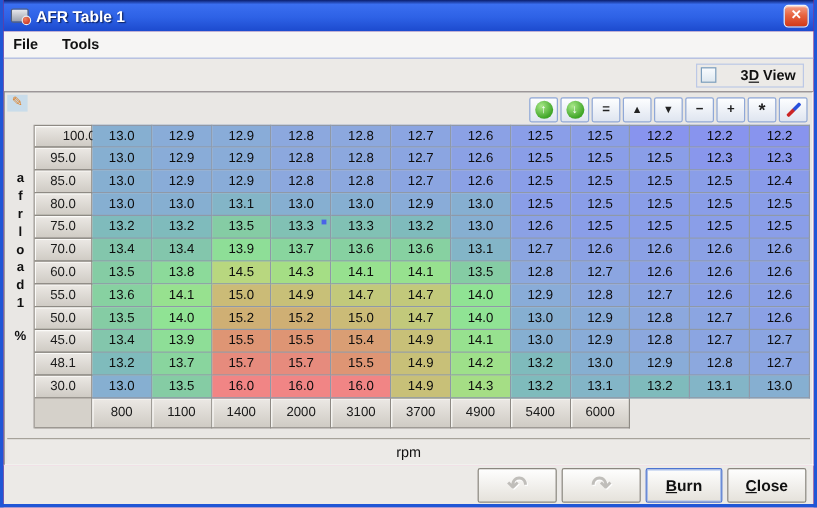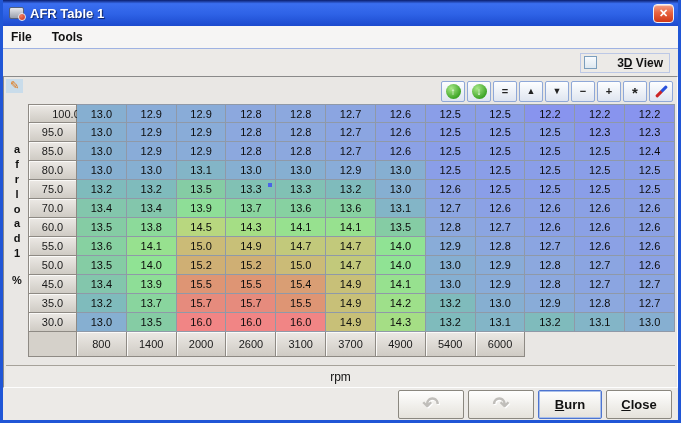--- a/index.html
+++ b/index.html
@@ -302,21 +302,21 @@
               <div class="cell" style="background: rgb(217, 158, 116);">15.4</div>
               <div class="cell" style="background: rgb(200, 192, 120);">14.9</div>
               <div class="cell" style="background: rgb(151, 225, 143);">14.1</div>
               <div class="cell" style="background: rgb(134, 175, 209);">13.0</div>
               <div class="cell" style="background: rgb(137, 172, 216);">12.9</div>
               <div class="cell" style="background: rgb(140, 168, 222);">12.8</div>
               <div class="cell" style="background: rgb(139, 165, 225);">12.7</div>
               <div class="cell" style="background: rgb(139, 165, 225);">12.7</div>
             </div>
             <div class="grid-row">
-              <div class="rowhdr">35.0</div>
+              <div class="rowhdr">48.1</div>
               <div class="cell" style="background: rgb(127, 187, 188);">13.2</div>
               <div class="cell" style="background: rgb(137, 213, 158);">13.7</div>
               <div class="cell" style="background: rgb(230, 139, 125);">15.7</div>
               <div class="cell" style="background: rgb(230, 139, 125);">15.7</div>
               <div class="cell" style="background: rgb(222, 149, 116);">15.5</div>
               <div class="cell" style="background: rgb(200, 192, 120);">14.9</div>
               <div class="cell" style="background: rgb(158, 224, 138);">14.2</div>
               <div class="cell" style="background: rgb(127, 187, 188);">13.2</div>
               <div class="cell" style="background: rgb(134, 175, 209);">13.0</div>
               <div class="cell" style="background: rgb(137, 172, 216);">12.9</div>
@@ -334,23 +334,23 @@
               <div class="cell" style="background: rgb(165, 222, 133);">14.3</div>
               <div class="cell" style="background: rgb(127, 187, 188);">13.2</div>
               <div class="cell" style="background: rgb(131, 181, 199);">13.1</div>
               <div class="cell" style="background: rgb(127, 187, 188);">13.2</div>
               <div class="cell" style="background: rgb(131, 181, 199);">13.1</div>
               <div class="cell" style="background: rgb(134, 175, 209);">13.0</div>
             </div>
             <div class="grid-row hdr-row">
               <div class="corner-blank"></div>
               <div class="colhdr">800</div>
+              <div class="colhdr">1100</div>
               <div class="colhdr">1400</div>
               <div class="colhdr">2000</div>
-              <div class="colhdr">2600</div>
               <div class="colhdr">3100</div>
               <div class="colhdr">3700</div>
               <div class="colhdr">4900</div>
               <div class="colhdr">5400</div>
               <div class="colhdr">6000</div>
             </div>
           </div>
       </div>
     </div>
     <div class="xaxis">rpm</div>

